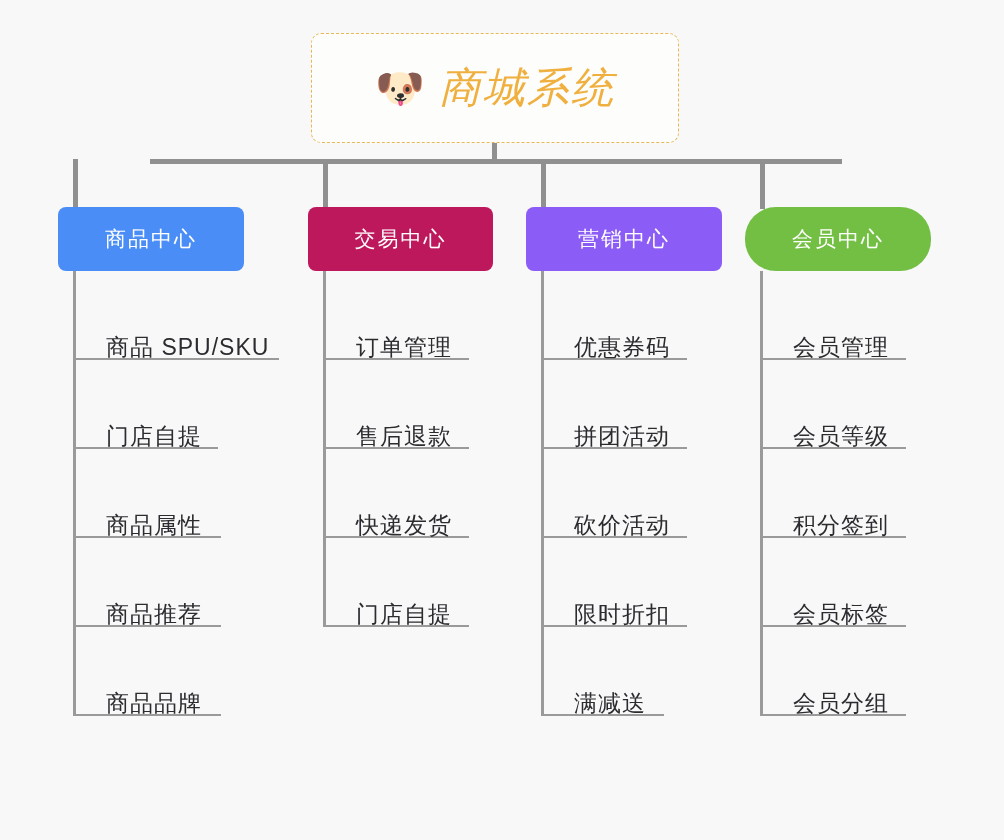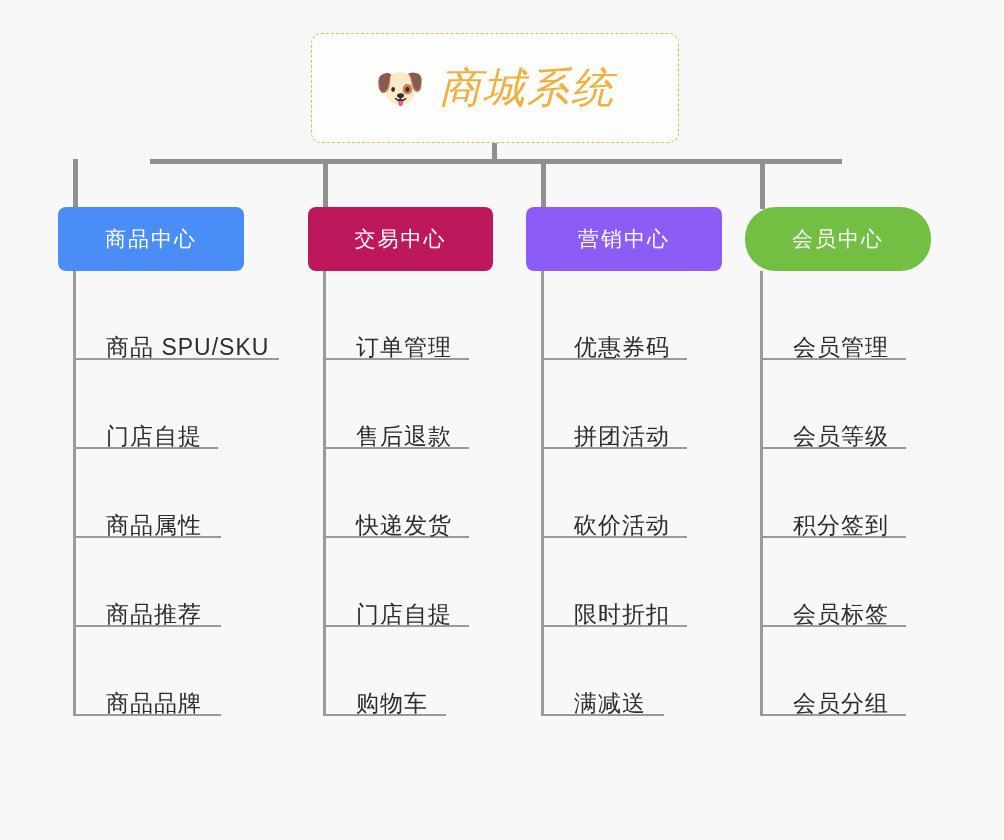--- a/index.html
+++ b/index.html
@@ -175,23 +175,20 @@
           </div>
           <div class="leaf-item u1_1">
             <span class="leaf-label">售后退款</span>
           </div>
           <div class="leaf-item u1_2">
             <span class="leaf-label">快递发货</span>
           </div>
           <div class="leaf-item u1_3">
             <span class="leaf-label">门店自提</span>
           </div>
-          <div class="leaf-item u1_4">
-            <span class="leaf-label">购物车</span>
-          </div>
         </div>
       </div>
       <div class="column" style="left: 526px;">
         <div class="cat-box" style="background: #8b5cf6; width: 196px;">
           <span>营销中心</span>
         </div>
         <div class="leaf-list">
           <div class="leaf-item u2_0">
             <span class="leaf-label">优惠券码</span>
           </div>

